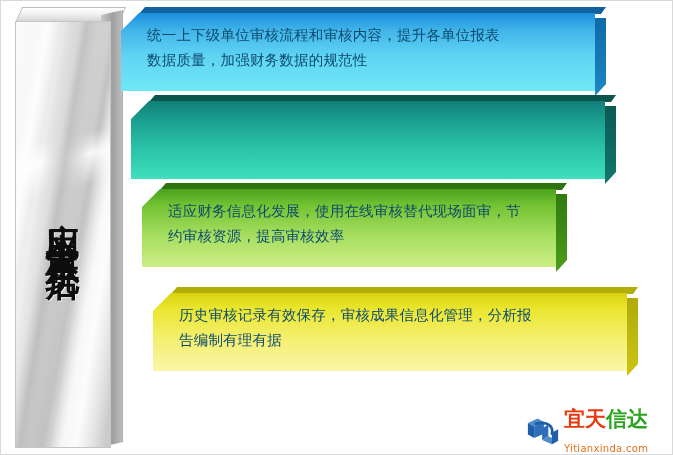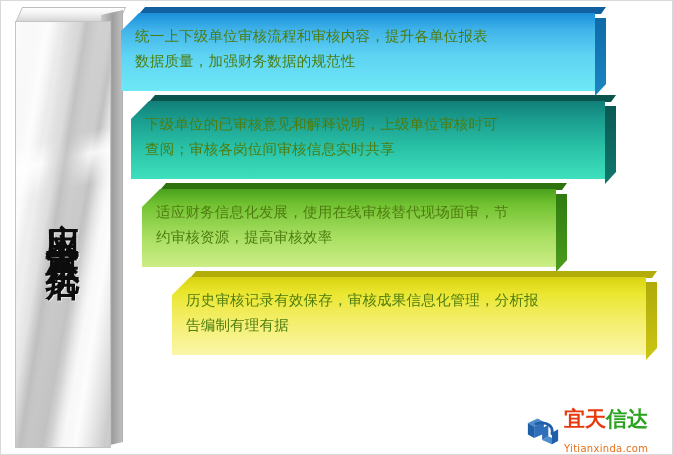--- a/index.html
+++ b/index.html
@@ -159,25 +159,25 @@
     position: absolute;
     left: 18px;
     top: -6px;
     width: calc(100% - 7px);
     height: 7px;
     clip-path: polygon(6px 0, 100% 0, calc(100% - 5px) 100%, 0 100%);
   }
   .banner .txt {
     position: relative;
     z-index: 4;
-    padding: 11px 16px 0 14px;
-    font-family: Liberation Serif, serif;
+    padding: 11px 16px 0 26px;
+    font-family: Liberation Mono, monospace;
     font-size: 14.5px;
     line-height: 1.72;
-    color: #4d7c0f;
+    color: #0c4a6e;
     letter-spacing: 0.2px;
     white-space: pre-line;
   }
 
   
   #banner-1 { left: 120px; top: 12px; width: 474px; height: 78px; }
   #banner-1 .face { background: linear-gradient(180deg, #1a8fdb 0%, #41b4ea 22%, #5fd4f3 55%, #6ee8f5 100%); }
   #banner-1 .cheek-right { background: linear-gradient(180deg, #0f6aa8 0%, #1b87c4 100%); }
   #banner-1 .cheek-top   { background: #1160a0; }
 
@@ -187,21 +187,21 @@
   #banner-2 .cheek-right { background: linear-gradient(180deg, #0a5a54 0%, #10776c 100%); }
   #banner-2 .cheek-top   { background: #0b534d; }
 
   
   #banner-3 { left: 141px; top: 188px; width: 414px; height: 78px; }
   #banner-3 .face { background: linear-gradient(180deg, #4aa11c 0%, #72c232 20%, #a4dd5e 58%, #cdee86 100%); }
   #banner-3 .cheek-right { background: linear-gradient(180deg, #2f7a10 0%, #4d9c1d 100%); }
   #banner-3 .cheek-top   { background: #2e7310; }
 
   
-  #banner-4 { left: 152px; top: 276px; width: 474px; height: 78px; margin-left: 19px; }
+  #banner-4 { left: 152px; top: 292px; width: 474px; height: 78px; }
   #banner-4 .face { background: linear-gradient(180deg, #d8d211 0%, #eae62e 20%, #f4ef6e 58%, #faf6a8 100%); }
   #banner-4 .cheek-right { background: linear-gradient(180deg, #b0aa0b 0%, #cbc613 100%); }
   #banner-4 .cheek-top   { background: #b3ad0a; }
 
   
   #banner-5 { left: 163px; top: 364px; width: 474px; height: 78px; }
   #banner-5 .face { background: linear-gradient(180deg, #e8701c 0%, #f08a45 20%, #f5a989 58%, #f7bdad 100%); }
   #banner-5 .cheek-right { background: linear-gradient(180deg, #b4520f 0%, #cf6a1b 100%); }
   #banner-5 .cheek-top   { background: #b2500e; }
 
@@ -269,22 +269,20 @@
     <div class="cheek-right"></div>
     <div class="face"></div>
     <div class="txt">统一上下级单位审核流程和审核内容，提升各单位报表
 数据质量，加强财务数据的规范性</div>
   </div>
 
   <div class="banner" id="banner-2">
     <div class="cheek-top"></div>
     <div class="cheek-right"></div>
     <div class="face"></div>
-    <div class="txt">下级单位的已审核意见和解释说明，上级单位审核时可
-查阅；审核各岗位间审核信息实时共享</div>
   </div>
 
   <div class="banner" id="banner-3">
     <div class="cheek-top"></div>
     <div class="cheek-right"></div>
     <div class="face"></div>
     <div class="txt">适应财务信息化发展，使用在线审核替代现场面审，节
 约审核资源，提高审核效率</div>
   </div>
 

